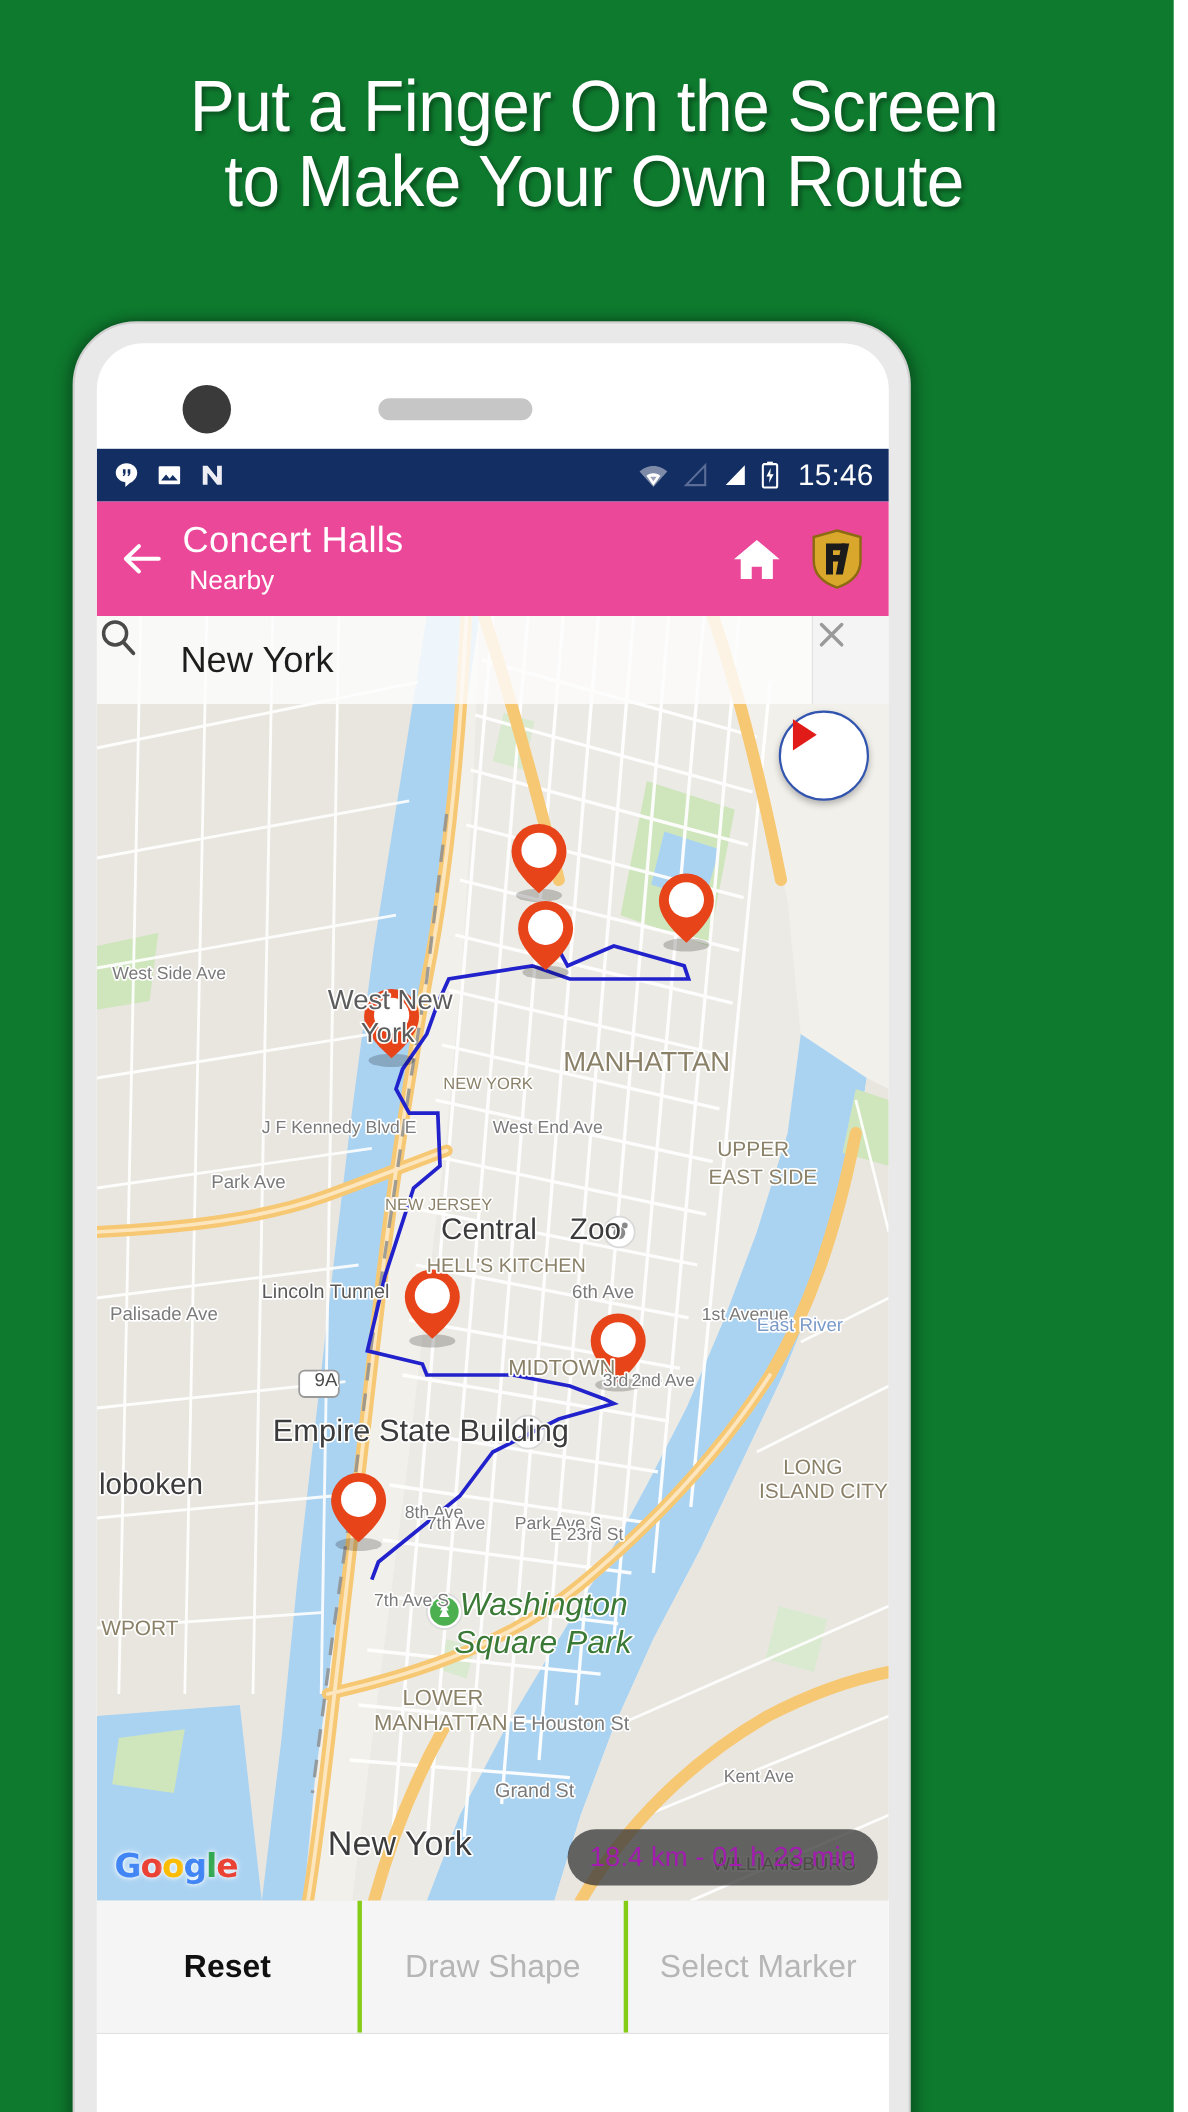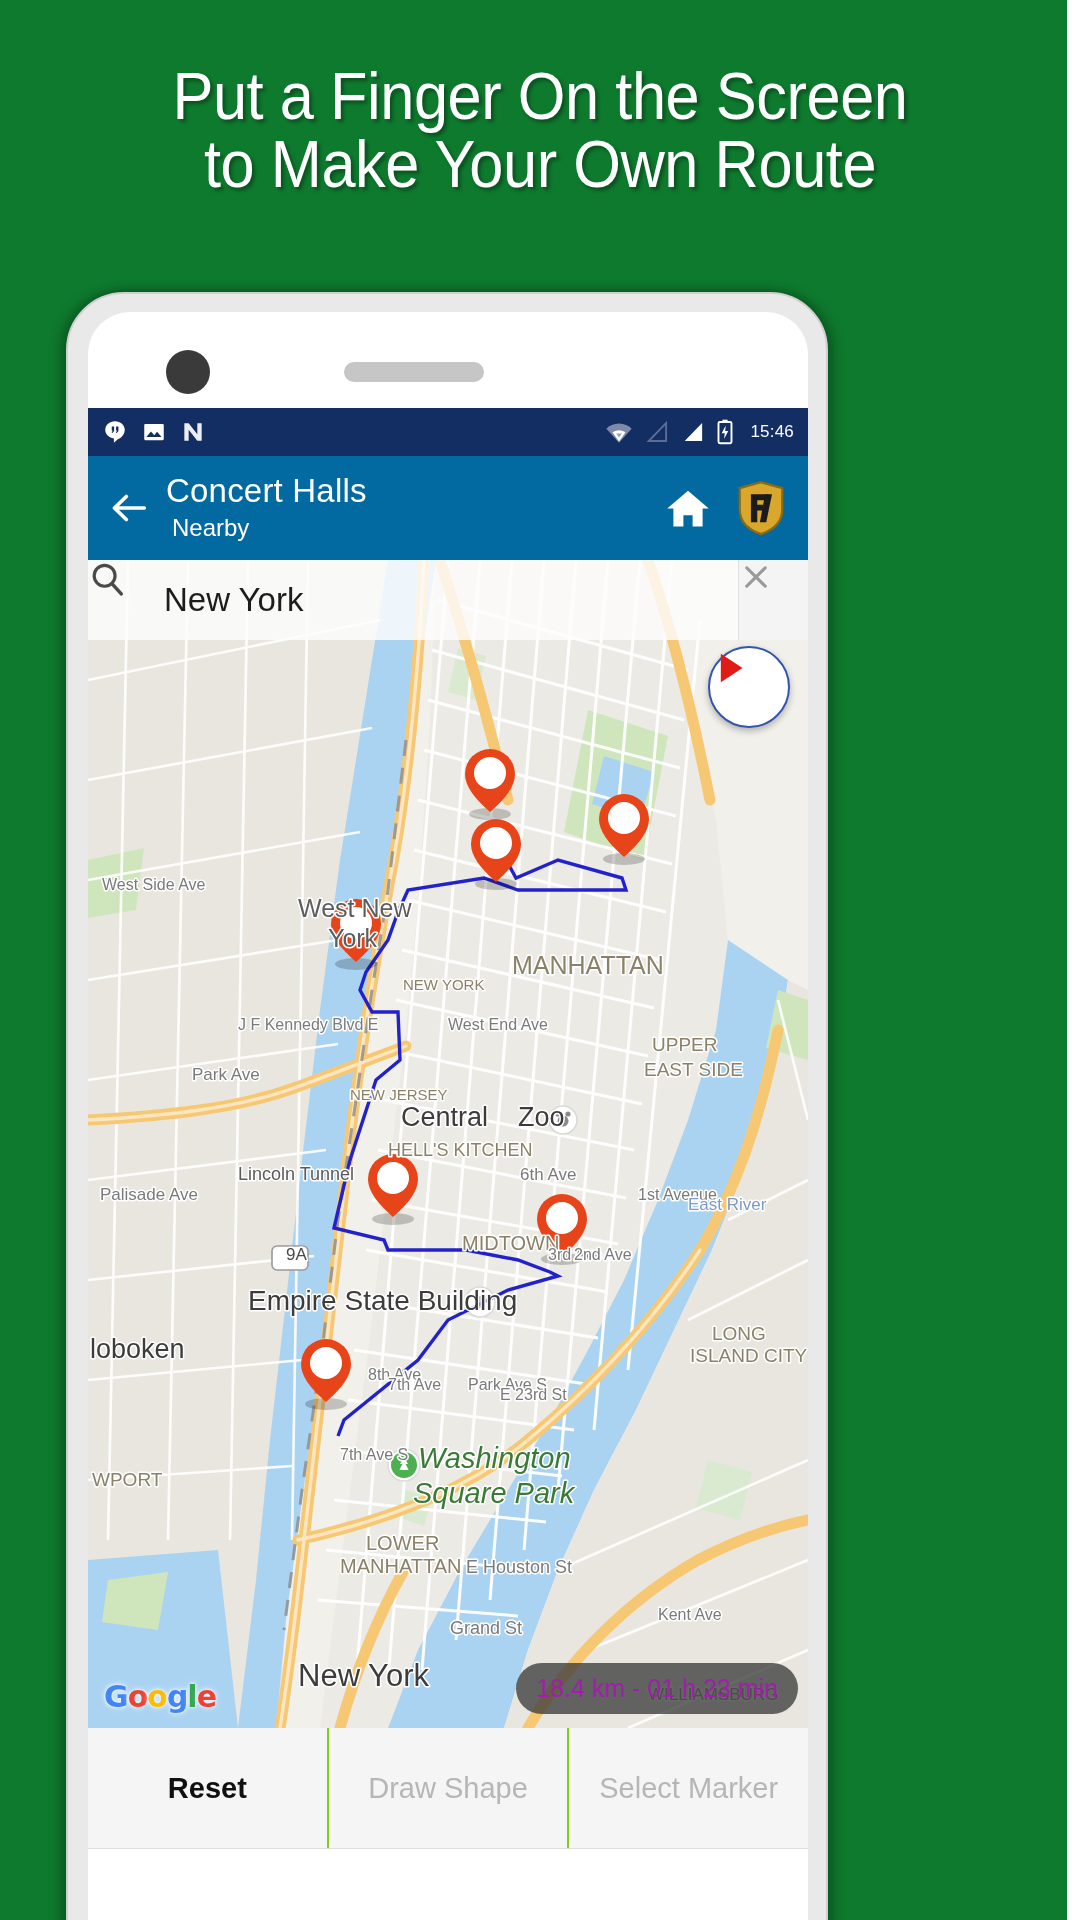--- a/index.html
+++ b/index.html
@@ -66,29 +66,29 @@
     position: absolute; left: 0; top: 96px;
     width: 720px; height: 48px;
     background: #122e63;
     display: flex; align-items: center;
     padding: 0 14px;
     color: #fff;
   }
   .sb-left { display: flex; align-items: center; gap: 13px; }
   .sb-right { margin-left: auto; display: flex; align-items: center; gap: 9px; }
   .sb-time {
-    font-size: 17px; font-weight: 400; color: #ffffff;
+    font-size: 27px; font-weight: 400; color: #ffffff;
     margin-left: 6px; letter-spacing: .2px;
   }
 
   
   .appbar {
     position: absolute; left: 0; top: 144px;
     width: 720px; height: 104px;
-    background: #0369a1;
+    background: #ec4899;
     display: flex; align-items: center;
     padding: 0 18px;
   }
   .back-arrow { width: 46px; height: 46px; flex: none; margin-right: 14px; }
   .titles { display: flex; flex-direction: column; justify-content: center; }
   .title-main {
     color: #ffffff; font-size: 33px; font-weight: 400;
     line-height: 38px; letter-spacing: .2px;
   }
   .title-sub {
@@ -167,21 +167,21 @@
   .bottombar {
     position: absolute; left: 0; top: 1416px;
     width: 720px; height: 120px;
     background: #f5f5f5;
     display: flex;
   }
   .bb-btn {
     flex: 1;
     display: flex; align-items: center; justify-content: center;
     font-size: 29px;
-    border-right: 2px solid #84cc16;
+    border-right: 4px solid #84cc16;
   }
   .bb-btn:last-child { border-right: none; }
   .bb-active { color: #101010; font-weight: 700; }
   .bb-muted  { color: #b6b6b6; font-weight: 400; }
   .bottom-rest {
     position: absolute; left: 0; top: 1536px;
     width: 720px; height: 124px; background: #ffffff;
     border-top: 1px solid #dedede;
   }
 </style>

